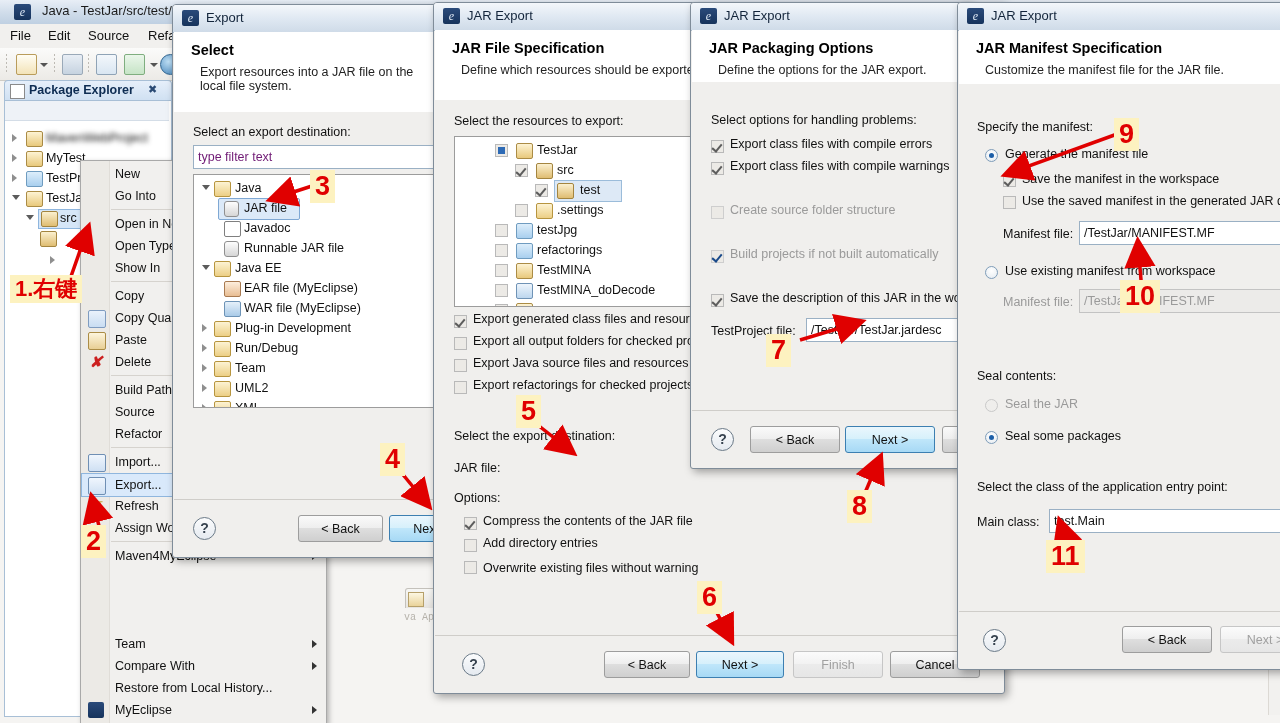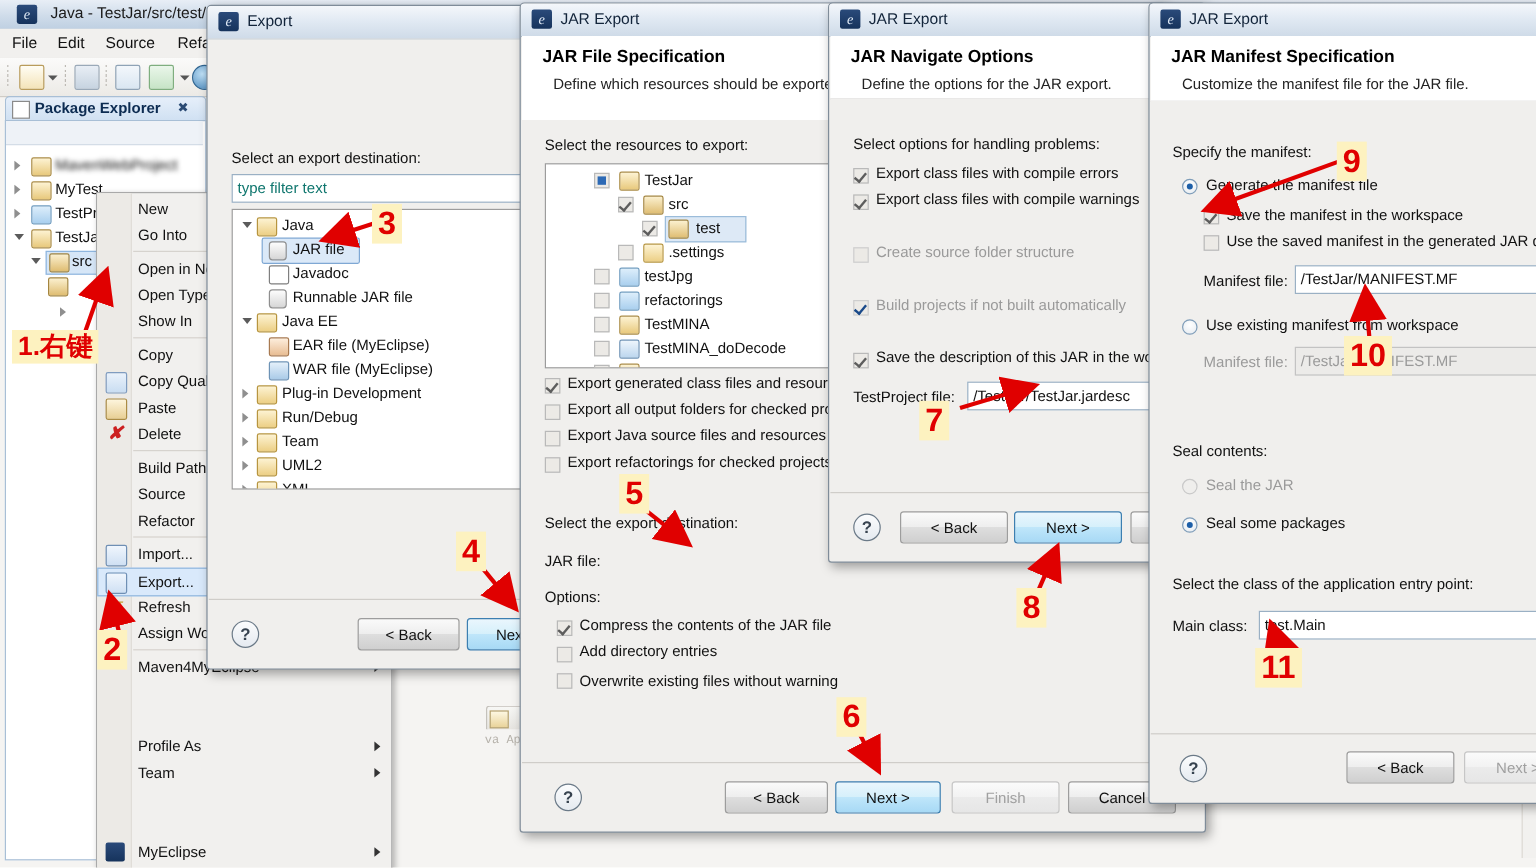--- a/index.html
+++ b/index.html
@@ -281,43 +281,50 @@
     <span class="mlbl">Refresh</span>
     </div>
   <div class="mi" style="top:356px">
       <span class="mlbl">Assign Working Sets...</span>
     </div>
   <div class="msep" style="top:380px"></div>
   <div class="mi" style="top:384px">
       <span class="mlbl">Maven4MyEclipse</span>
       <i class="arr"></i>
     </div>
-  <div class="mi" style="top:450px">
-      <span class="mlbl">Profile As</span>
-      <i class="arr"></i>
-    </div>
   <div class="mi" style="top:472px">
       <span class="mlbl">Team</span>
       <i class="arr"></i>
+    </div>
+  <div class="mi" style="top:494px">
+      <span class="mlbl">Compare With</span>
+      <i class="arr"></i>
+    </div>
+  <div class="mi" style="top:516px">
+      <span class="mlbl">Restore from Local History...</span>
     </div>
   <div class="mi" style="top:538px">
     <i class="mico" style="background:linear-gradient(to bottom,#2a4a7a,#16335c);border-radius:2px"></i>
     <span class="mlbl">MyEclipse</span>
       <i class="arr"></i>
     </div>
 </div>
 
 <div class="dlg" id="dlg-export" style="left:172px;top:4px;width:265px;height:552px">
   <div class="dtitle">
     <div class="di">e</div>
     <div class="dt">Export</div>
   </div>
+  <div class="dhead" style="top:27px;height:80px">
+    <div class="h1">Select</div>
+    <div class="h2">Export resources into a JAR file on the local file system.</div>
+  </div>
   <div class="dbody" style="top:107px;bottom:57px">
     <div class="lbl" style="left:19px;top:13px">Select an export destination:</div>
-    <div class="tbox" style="left:19px;top:33px;width:300px;height:24px;color:#0f766e">type filter text</div>
+    <div class="tbox" style="left:19px;top:33px;width:300px;height:24px;color:#701a75">type filter text</div>
     <div class="lstbox" style="left:19px;top:62px;width:300px;height:232px">
       <div class="tree-row" style="left:8px;top:3px;">
         <i class="tw open" style="left:0"></i>
         <i class="pico" style="left:12px;background:linear-gradient(to bottom,#fdf3d3,#eccf85);border:1px solid #b7953f"></i>
         <span style="position:absolute;left:33px">Java</span>
       </div>
       <div class="tree-row" style="left:28px;top:23px;">
         <div style="position:absolute;left:-4px;top:0;width:80px;height:20px;background:#dbe9f8;border:1px solid #7fa8d4;border-radius:2px"></div>
         <i class="pico" style="left:2px;top:3px;width:13px;background:linear-gradient(to bottom,#fdfdfd,#d6d6d6);border:1px solid #8f8f8f;border-radius:3px"></i>
         <span style="position:absolute;left:22px">JAR file</span>
@@ -478,21 +485,21 @@
     <div class="btn" style="left:455px;top:15px;width:90px">Cancel</div>
   </div>
 </div>
 
 <div class="dlg" id="dlg-pack" style="left:690px;top:2px;width:280px;height:465px">
   <div class="dtitle">
     <div class="di">e</div>
     <div class="dt">JAR Export</div>
   </div>
   <div class="dhead" style="top:27px;height:52px">
-    <div class="h1">JAR Navigate Options</div>
+    <div class="h1">JAR Packaging Options</div>
     <div class="h2">Define the options for the JAR export.</div>
   </div>
   <div class="dbody" style="top:79px;bottom:57px">
     <div class="lbl" style="left:19px;top:31px">Select options for handling problems:</div>
     <div style="position:absolute;left:19px;top:55px">
       <i class="cb gray on" style="left:0;top:3px"></i>
       <span class="lbl" style="left:19px;top:0">Export class files with compile errors</span>
     </div>
     <div style="position:absolute;left:19px;top:77px">
       <i class="cb gray on" style="left:0;top:3px"></i>

